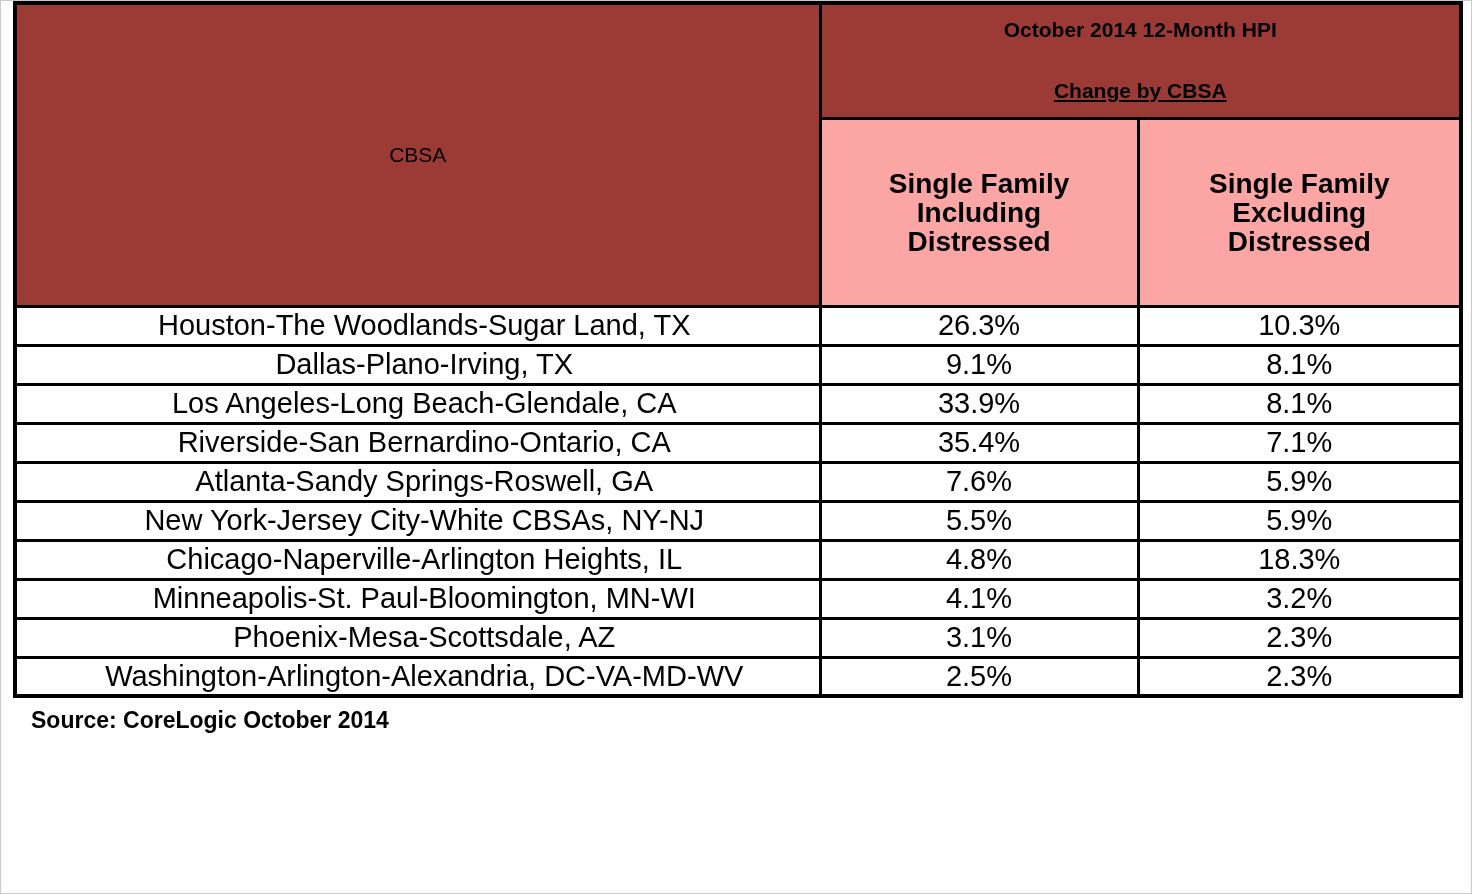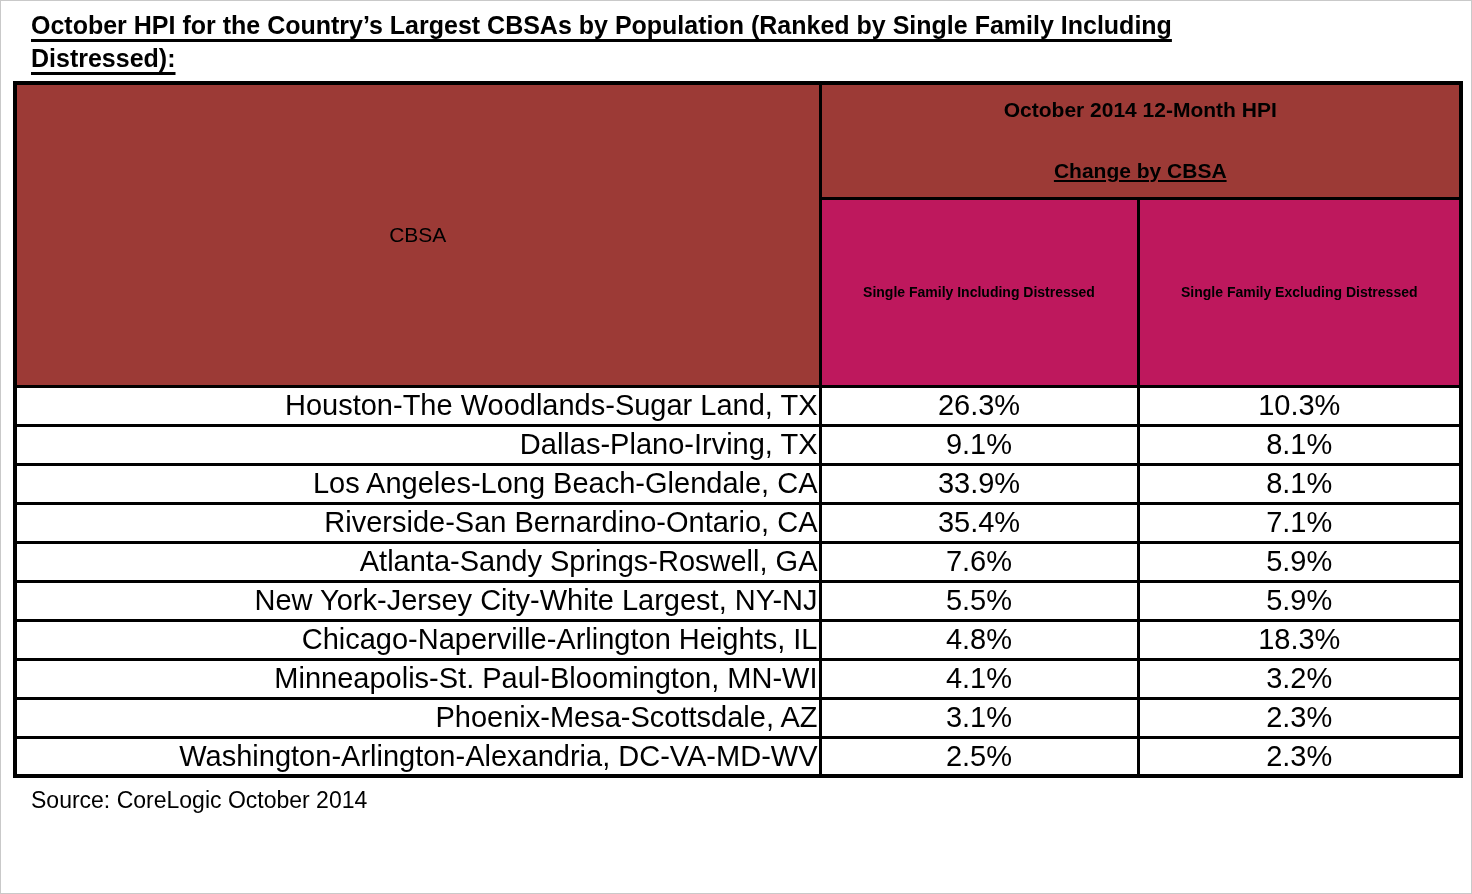--- a/index.html
+++ b/index.html
@@ -55,59 +55,55 @@
     font-size: 21px;
     text-align: center;
     height: 115px;
     vertical-align: middle;
   }
   td.group .group-line-2 {
     margin-top: 37px;
     text-decoration: underline;
   }
   td.sub {
-    background: #be185d;
+    background: #fca5a5;
     font-weight: bold;
-    font-size: 14px;
+    font-size: 28px;
     line-height: 29px;
     text-align: center;
     height: 188px;
     padding: 0 28px;
     vertical-align: middle;
     margin-left: 32px;
   }
   tr.data td {
     height: 39px;
     background: #ffffff;
     font-size: 29px;
   }
   td.cbsa {
-    text-align: right;
+    text-align: center;
     padding-left: 14px;
     white-space: nowrap;
     overflow: hidden;
   }
   td.val {
     text-align: center;
   }
   .source {
     margin: 9px 0 8px 30px;
     font-size: 23px;
-    font-weight: normal;
+    font-weight: bold;
   }
 </style>
 </head>
 <body>
 
 <div class="page">
 
-  <div class="title">
-    <span class="title-line">October HPI for the Country’s Largest CBSAs by Population (Ranked by Single Family Including</span><br>
-    <span class="title-line">Distressed):</span>
-  </div>
 
   <table class="hpi-table">
     <colgroup>
       <col style="width:805px">
       <col style="width:318px">
       <col style="width:323px">
     </colgroup>
     <tbody>
       <tr>
         <td class="corner" rowspan="2">CBSA</td>
@@ -140,21 +136,21 @@
         <td class="cbsa">Riverside-San Bernardino-Ontario, CA</td>
         <td class="val">35.4%</td>
         <td class="val">7.1%</td>
       </tr>
       <tr class="data">
         <td class="cbsa">Atlanta-Sandy Springs-Roswell, GA</td>
         <td class="val">7.6%</td>
         <td class="val">5.9%</td>
       </tr>
       <tr class="data">
-        <td class="cbsa">New York-Jersey City-White Largest, NY-NJ</td>
+        <td class="cbsa">New York-Jersey City-White CBSAs, NY-NJ</td>
         <td class="val">5.5%</td>
         <td class="val">5.9%</td>
       </tr>
       <tr class="data">
         <td class="cbsa">Chicago-Naperville-Arlington Heights, IL</td>
         <td class="val">4.8%</td>
         <td class="val">18.3%</td>
       </tr>
       <tr class="data">
         <td class="cbsa">Minneapolis-St. Paul-Bloomington, MN-WI</td>

